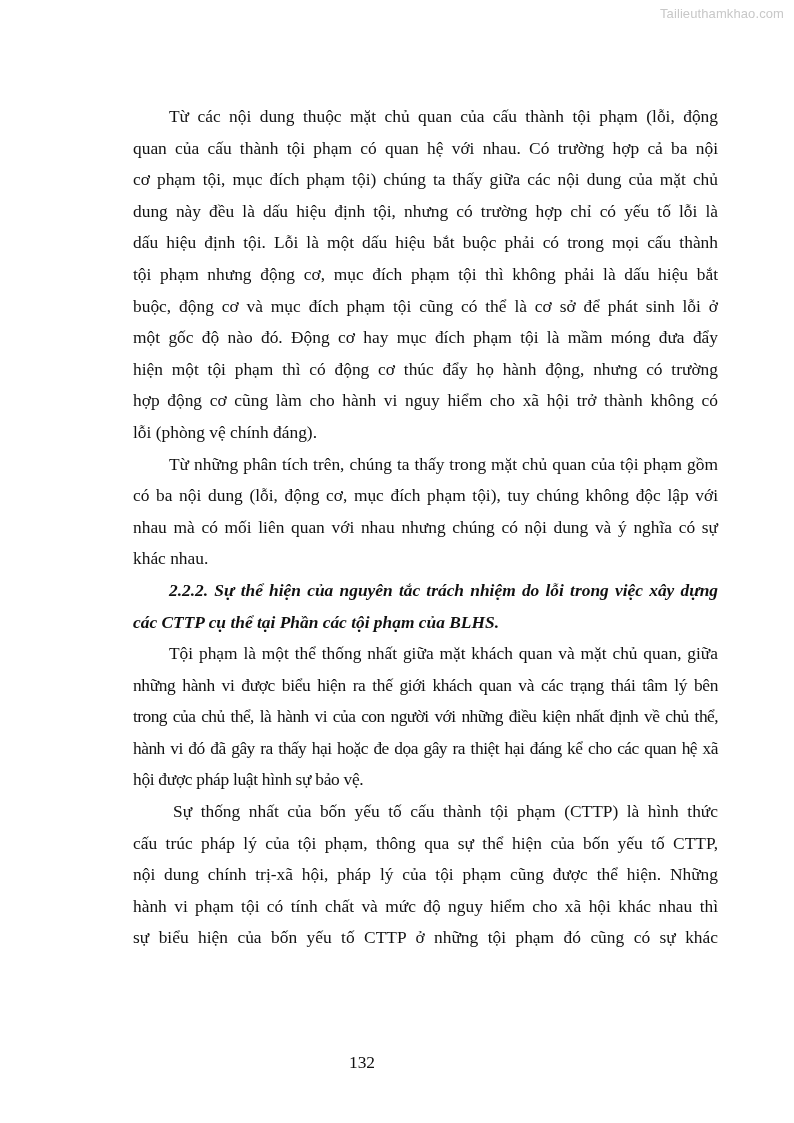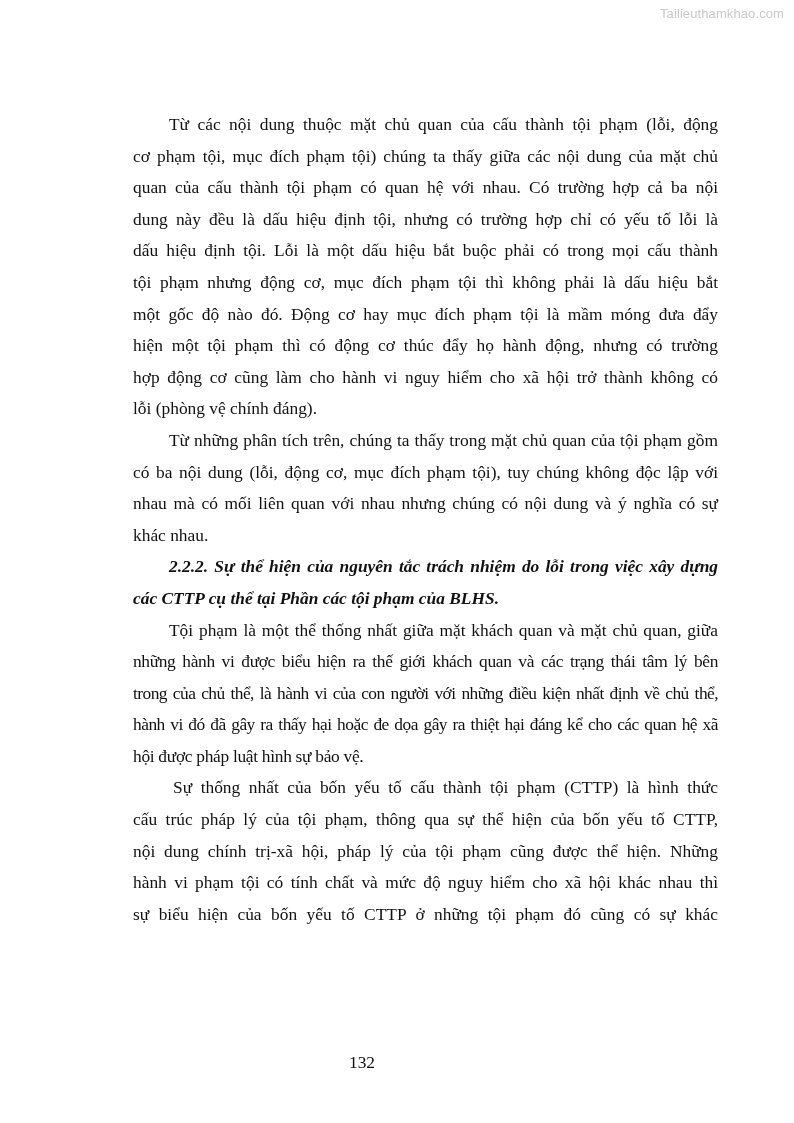--- a/index.html
+++ b/index.html
@@ -5,21 +5,21 @@
   html, body { margin: 0; padding: 0; background: #ffffff; }
   body { width: 794px; height: 1123px; position: relative; overflow: hidden; }
   .watermark {
     position: absolute; top: 6px; right: 10px;
     font-family: Liberation Sans, sans-serif; font-size: 13px;
     color: #c8c8c8; letter-spacing: 0.1px;
   }
   .page-body {
     position: absolute; left: 133px; top: 101px; width: 585px;
     font-family: "Liberation Serif", serif; font-size: 17.4px;
-    color: #111111; line-height: 31.6px; margin-top: 8px;
+    color: #111111; line-height: 31.6px;
   }
   .line {
     display: block; white-space: nowrap; text-align: justify;
     text-align-last: justify; height: 31.6px;
   }
   .line.last { text-align-last: left; }
   .line.indent { padding-left: 36px; }
   .line.indent2 { padding-left: 40px; }
   .heading { font-weight: bold; font-style: italic; }
   .page-number {
@@ -29,25 +29,26 @@
 </style>
 </head>
 <body>
 
 <div class="watermark">Tailieuthamkhao.com</div>
 
 <div class="page-body">
 
   <div>
     <span class="line indent">Từ các nội dung thuộc mặt chủ quan của cấu thành tội phạm (lỗi, động</span>
+    <span class="line">quan của cấu thành tội phạm có quan hệ với nhau. Có trường hợp cả ba nội</span>
     <span class="line">cơ phạm tội, mục đích phạm tội) chúng ta thấy giữa các nội dung của mặt chủ</span>
-    <span class="line">quan của cấu thành tội phạm có quan hệ với nhau. Có trường hợp cả ba nội</span>
     <span class="line">dung này đều là dấu hiệu định tội, nhưng có trường hợp chỉ có yếu tố lỗi là</span>
     <span class="line">dấu hiệu định tội. Lỗi là một dấu hiệu bắt buộc phải có trong mọi cấu thành</span>
     <span class="line">tội phạm nhưng động cơ, mục đích phạm tội thì không phải là dấu hiệu bắt</span>
+    <span class="line">buộc, động cơ và mục đích phạm tội cũng có thể là cơ sở để phát sinh lỗi ở</span>
     <span class="line">một gốc độ nào đó. Động cơ hay mục đích phạm tội là mầm móng đưa đẩy</span>
     <span class="line">hiện một tội phạm thì có động cơ thúc đẩy họ hành động, nhưng có trường</span>
     <span class="line">hợp động cơ cũng làm cho hành vi nguy hiểm cho xã hội trở thành không có</span>
     <span class="line last">lỗi (phòng vệ chính đáng).</span>
   </div>
 
   <div>
     <span class="line indent">Từ những phân tích trên, chúng ta thấy trong mặt chủ quan của tội phạm gồm</span>
     <span class="line">có ba nội dung (lỗi, động cơ, mục đích phạm tội), tuy chúng không độc lập với</span>
     <span class="line">nhau mà có mối liên quan với nhau nhưng chúng có nội dung và ý nghĩa có sự</span>

